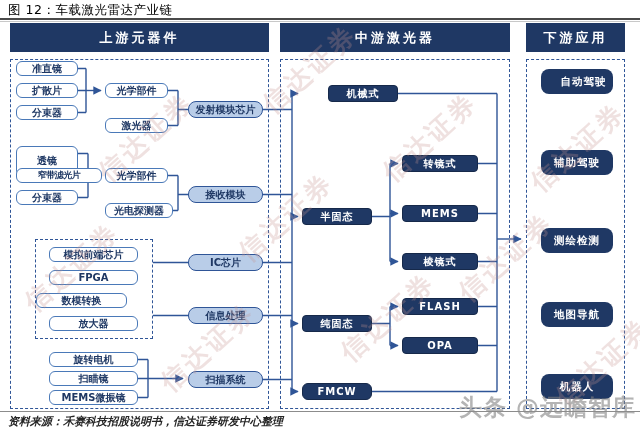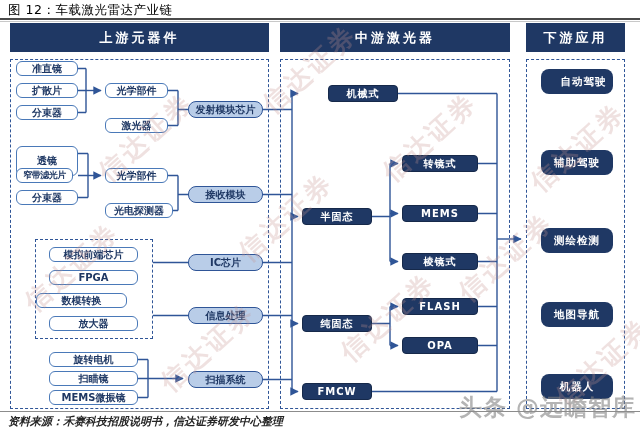--- a/index.html
+++ b/index.html
@@ -83,21 +83,21 @@
   </svg>
 
   <div class="abs bw" style="left:16px;top:61px;width:62px;height:15px;">准直镜</div>
   <div class="abs bw" style="left:16px;top:83px;width:62px;height:15px;">扩散片</div>
   <div class="abs bw" style="left:16px;top:105px;width:62px;height:15px;">分束器</div>
   <div class="abs bw" style="left:105px;top:83px;width:63px;height:15px;">光学部件</div>
   <div class="abs bw" style="left:105px;top:118px;width:63px;height:15px;">激光器</div>
   <div class="abs bl" style="left:188px;top:101px;width:75px;height:17px;">发射模块芯片</div>
 
   <div class="abs bw" style="left:16px;top:146px;width:62px;height:30px;border-radius:6px;">透镜</div>
-  <div class="abs bw tight" style="left:16px;top:168px;width:57px;height:15px;">窄带滤光片</div>
+  <div class="abs bw tight" style="left:16px;top:168px;width:86px;height:15px;">窄带滤光片</div>
   <div class="abs bw" style="left:16px;top:190px;width:62px;height:15px;">分束器</div>
   <div class="abs bw" style="left:105px;top:168px;width:63px;height:15px;">光学部件</div>
   <div class="abs bw" style="left:105px;top:203px;width:68px;height:15px;">光电探测器</div>
   <div class="abs bl" style="left:188px;top:186px;width:75px;height:17px;">接收模块</div>
 
   <div class="abs sub-frame" style="left:35px;top:239px;width:118px;height:100px;"></div>
   <div class="abs bw" style="left:49px;top:270px;width:89px;height:15px;">FPGA</div>
   <div class="abs bw" style="left:49px;top:247px;width:89px;height:15px;">模拟前端芯片</div>
   <div class="abs bw" style="left:36px;top:293px;width:91px;height:15px;">数模转换</div>
   <div class="abs bw" style="left:49px;top:316px;width:89px;height:15px;">放大器</div>
@@ -105,21 +105,21 @@
   <div class="abs bl" style="left:188px;top:307px;width:75px;height:17px;">信息处理</div>
 
   <div class="abs bw" style="left:49px;top:352px;width:89px;height:15px;">旋转电机</div>
   <div class="abs bw" style="left:49px;top:371px;width:89px;height:15px;">扫瞄镜</div>
   <div class="abs bw" style="left:49px;top:390px;width:89px;height:15px;">MEMS微振镜</div>
   <div class="abs bl" style="left:188px;top:371px;width:75px;height:17px;">扫描系统</div>
 
   <div class="abs bd" style="left:302px;top:85px;width:70px;height:17px;margin-left:26px;">机械式</div>
   <div class="abs bd" style="left:302px;top:208px;width:70px;height:17px;">半固态</div>
   <div class="abs bd" style="left:302px;top:315px;width:70px;height:17px;">纯固态</div>
-  <div class="abs bd" style="left:302px;top:383px;width:70px;height:17px;">FMCW</div>
+  <div class="abs bd" style="left:302px;top:383px;width:70px;height:17px;border-radius:6px;">FMCW</div>
   <div class="abs bd" style="left:402px;top:155px;width:76px;height:17px;">转镜式</div>
   <div class="abs bd" style="left:402px;top:205px;width:76px;height:17px;">MEMS</div>
   <div class="abs bd" style="left:402px;top:253px;width:76px;height:17px;">棱镜式</div>
   <div class="abs bd" style="left:402px;top:298px;width:76px;height:17px;">FLASH</div>
   <div class="abs bd" style="left:402px;top:337px;width:76px;height:17px;">OPA</div>
 
   <div class="abs ba" style="left:541px;top:69px;width:72px;height:25px;padding-left:13px;">自动驾驶</div>
   <div class="abs ba" style="left:541px;top:150px;width:72px;height:25px;">辅助驾驶</div>
   <div class="abs ba" style="left:541px;top:228px;width:72px;height:25px;">测绘检测</div>
   <div class="abs ba" style="left:541px;top:302px;width:72px;height:25px;">地图导航</div>

